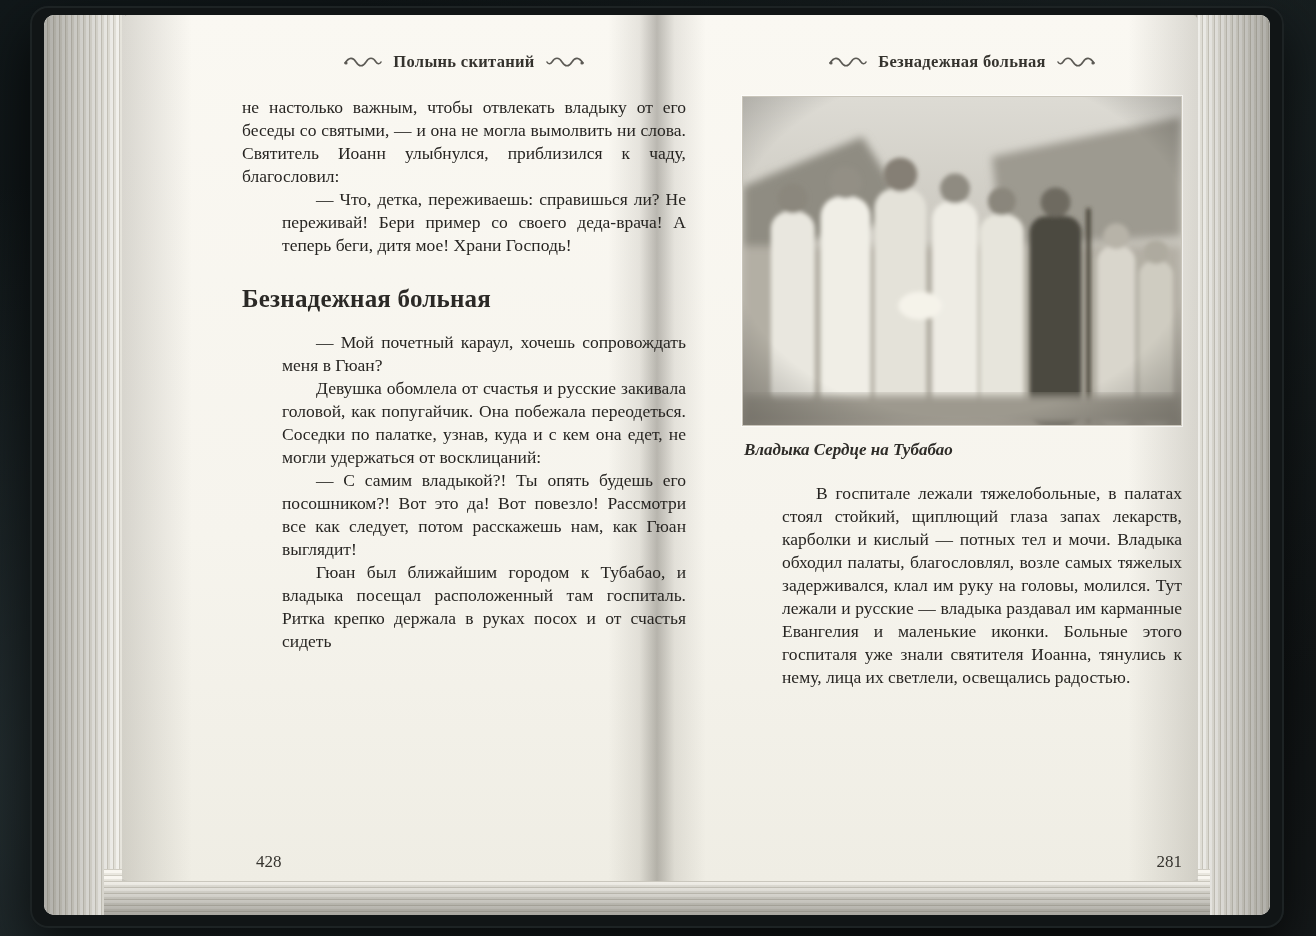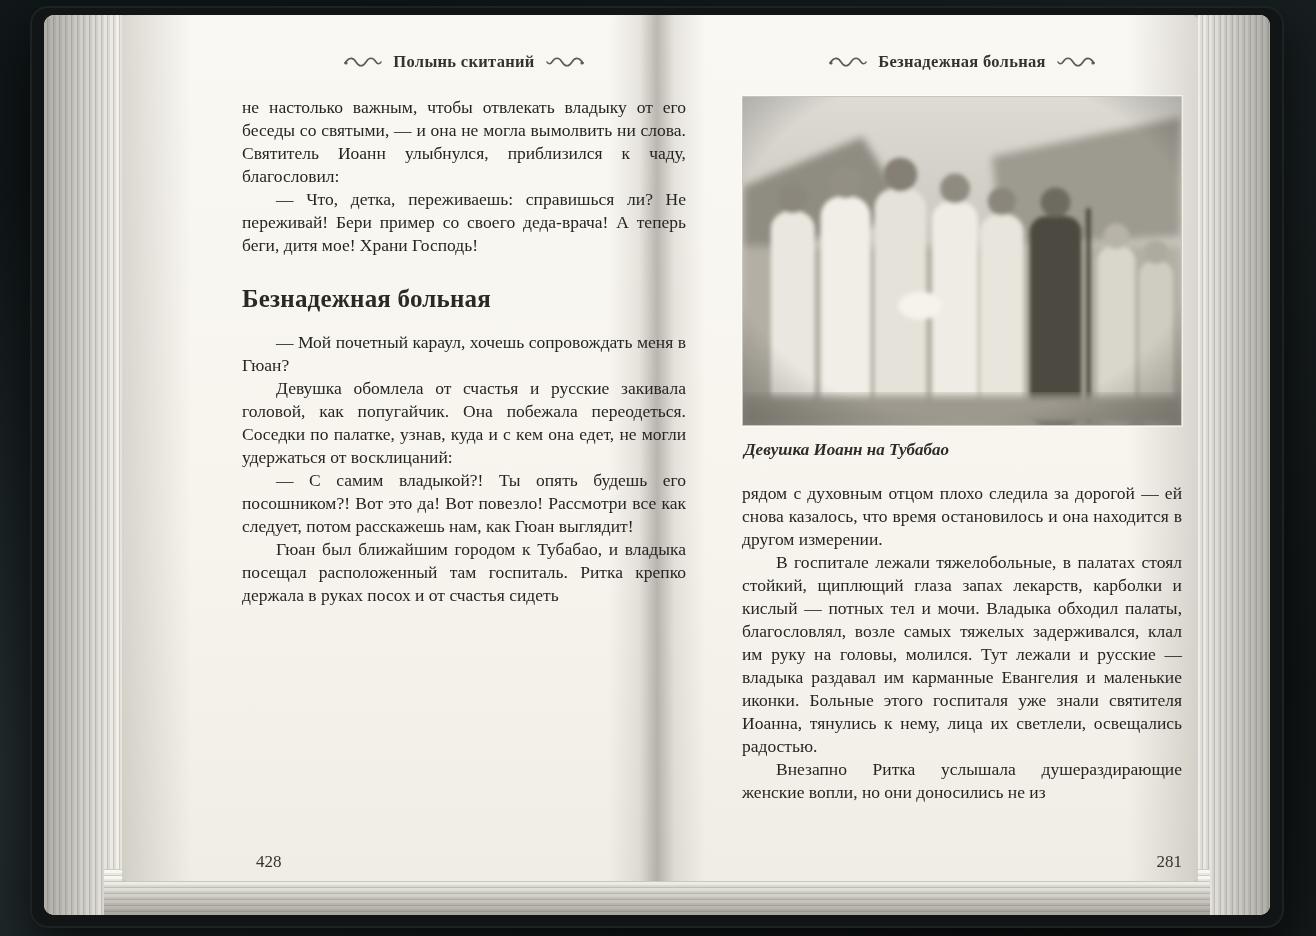--- a/index.html
+++ b/index.html
@@ -75,21 +75,21 @@
     display:flex; align-items:center; justify-content:center; gap:10px;
     font-size:16.5px; font-weight:bold; color:#35332e; letter-spacing:.3px;
     margin-bottom:24px;
   }
   .flourish { display:inline-block; width:40px; height:12px; opacity:.8; }
 
   .body-text p.para {
     font-size:17.5px; line-height:23px; text-align:justify;
     hyphens:auto; -webkit-hyphens:auto;
   }
-  .body-text p.para.ind { text-indent:34px; }
+  .body-text p.para.ind { text-indent:34px;margin-left:40px; }
 
   .section-heading {
     font-size:25px; font-weight:bold; color:#2b2926;
     margin:28px 0 18px 0; letter-spacing:.2px;
   }
 
   .photo-wrap { margin:4px 0 14px 0; }
   .photo {
     width:440px; height:330px; display:block;
     border:1px solid #c9c5ba;
@@ -211,25 +211,23 @@
             <circle cx="415" cy="156" r="12" fill="#aeaa9f"></circle>
 
             <ellipse cx="178" cy="210" rx="22" ry="14" fill="#f5f3ea"></ellipse>
           </g>
 
           <rect x="0" y="300" width="440" height="30" fill="#9d998e" filter="url(#soft2)"></rect>
           <rect width="440" height="330" fill="url(#vig)"></rect>
         </svg>
       </div>
 
-      <div class="photo-caption">Девушка Иоанн на Тубабао</div>
+      <div class="photo-caption">Владыка Сердце на Тубабао</div>
 
       <div class="body-text">
-          <p class="para">рядом с духовным отцом плохо следила за дорогой — ей снова казалось, что время остановилось и она находится в другом измерении.</p>
           <p class="para ind">В госпитале лежали тяжелобольные, в палатах стоял стойкий, щиплющий глаза запах лекарств, карболки и кислый — потных тел и мочи. Владыка обходил палаты, благословлял, возле самых тяжелых задерживался, клал им руку на головы, молился. Тут лежали и русские — владыка раздавал им карманные Евангелия и маленькие иконки. Больные этого госпиталя уже знали святителя Иоанна, тянулись к нему, лица их светлели, освещались радостью.</p>
-          <p class="para ind">Внезапно Ритка услышала душераздирающие женские вопли, но они доносились не из</p>
         </div>
     </div>
 
     <div class="pagenum pagenum-left">428</div>
     <div class="pagenum pagenum-right">281</div>
   </div>
 </div>
 
 </body></html>

